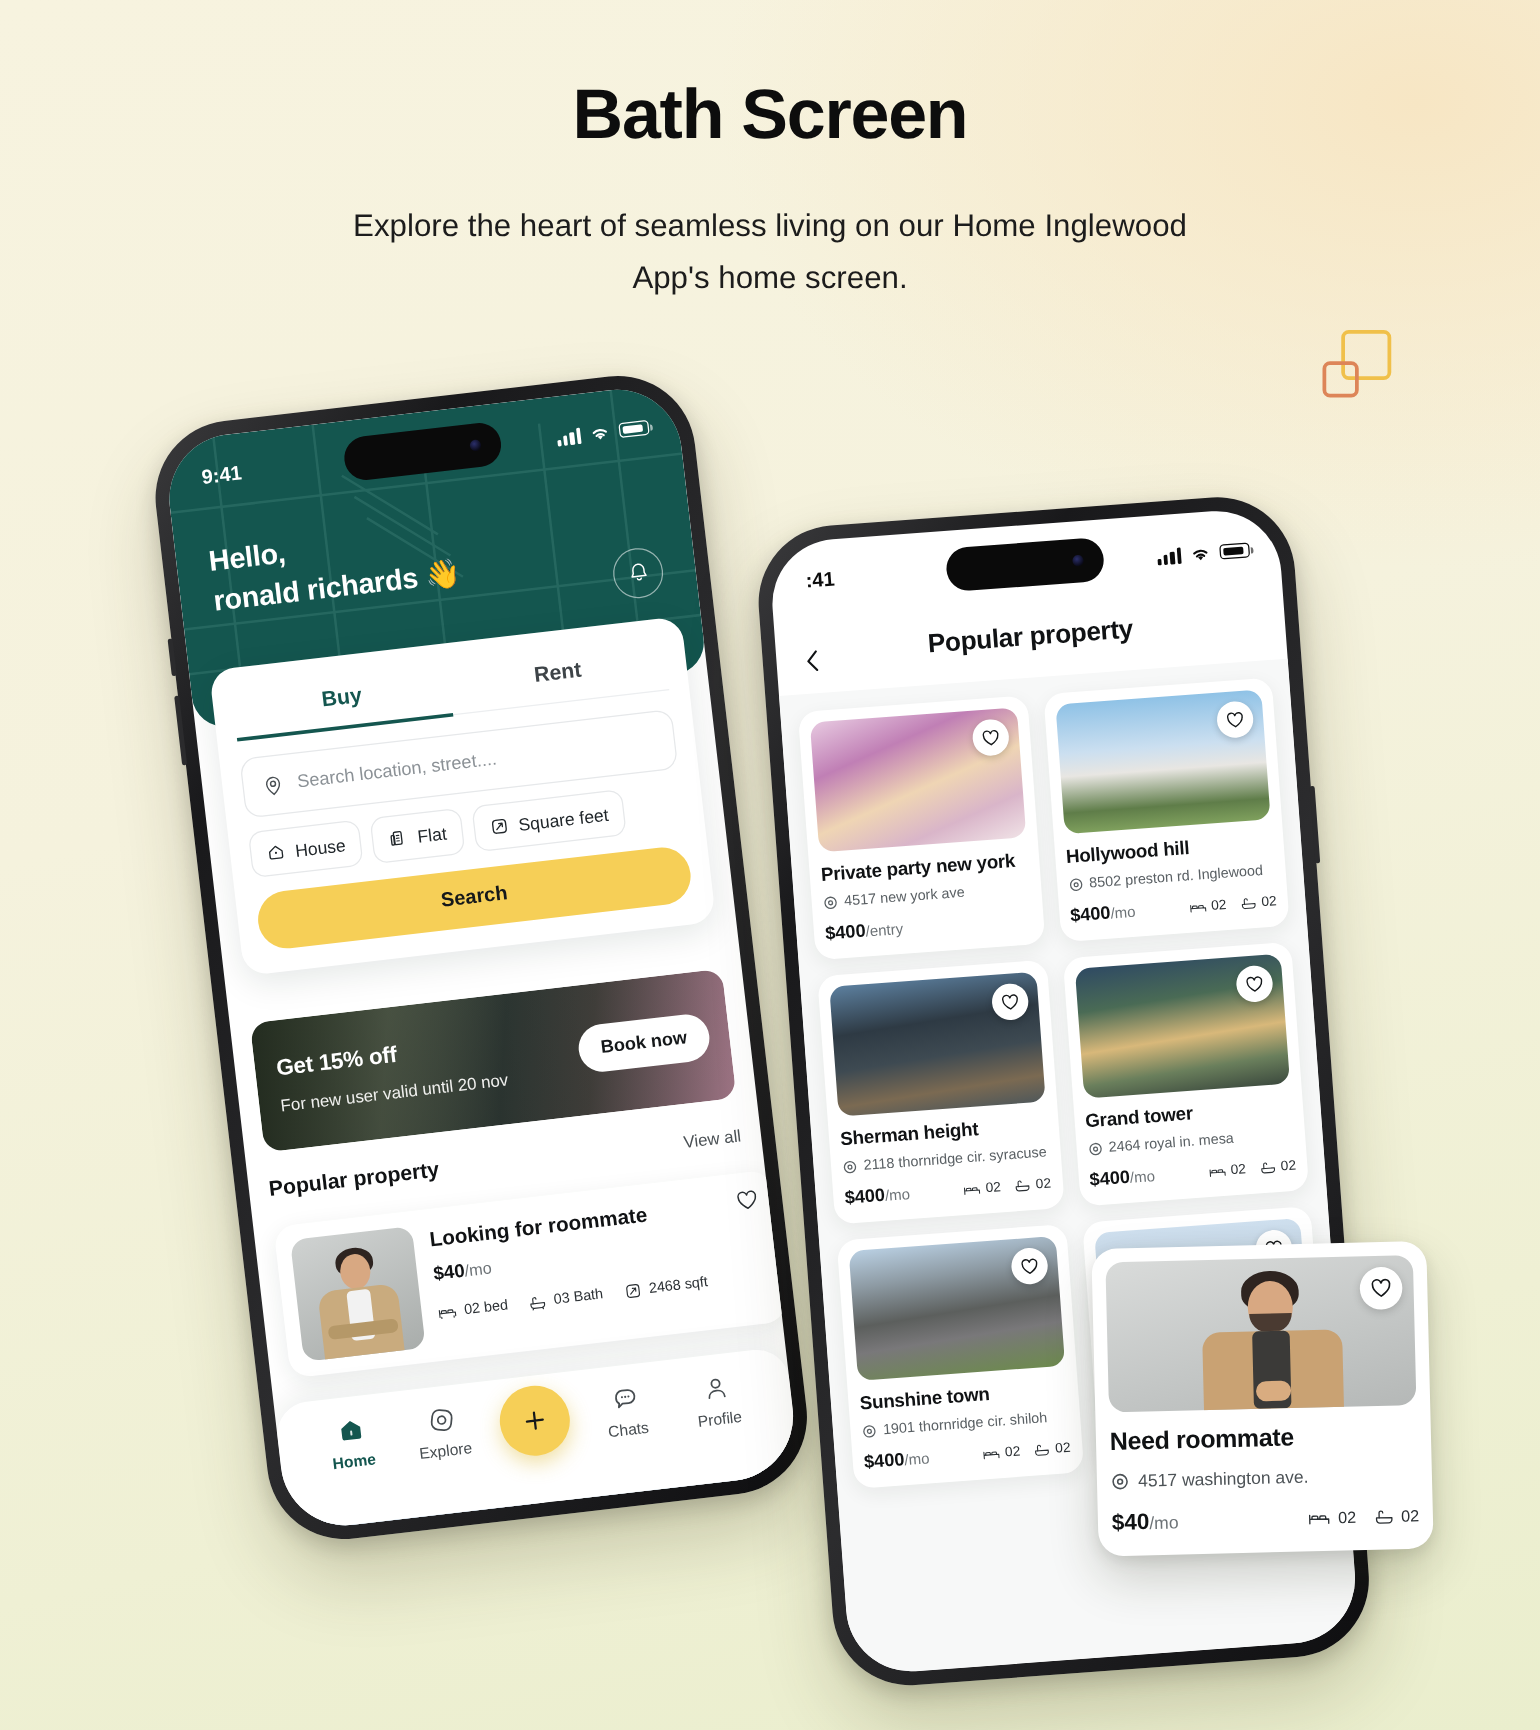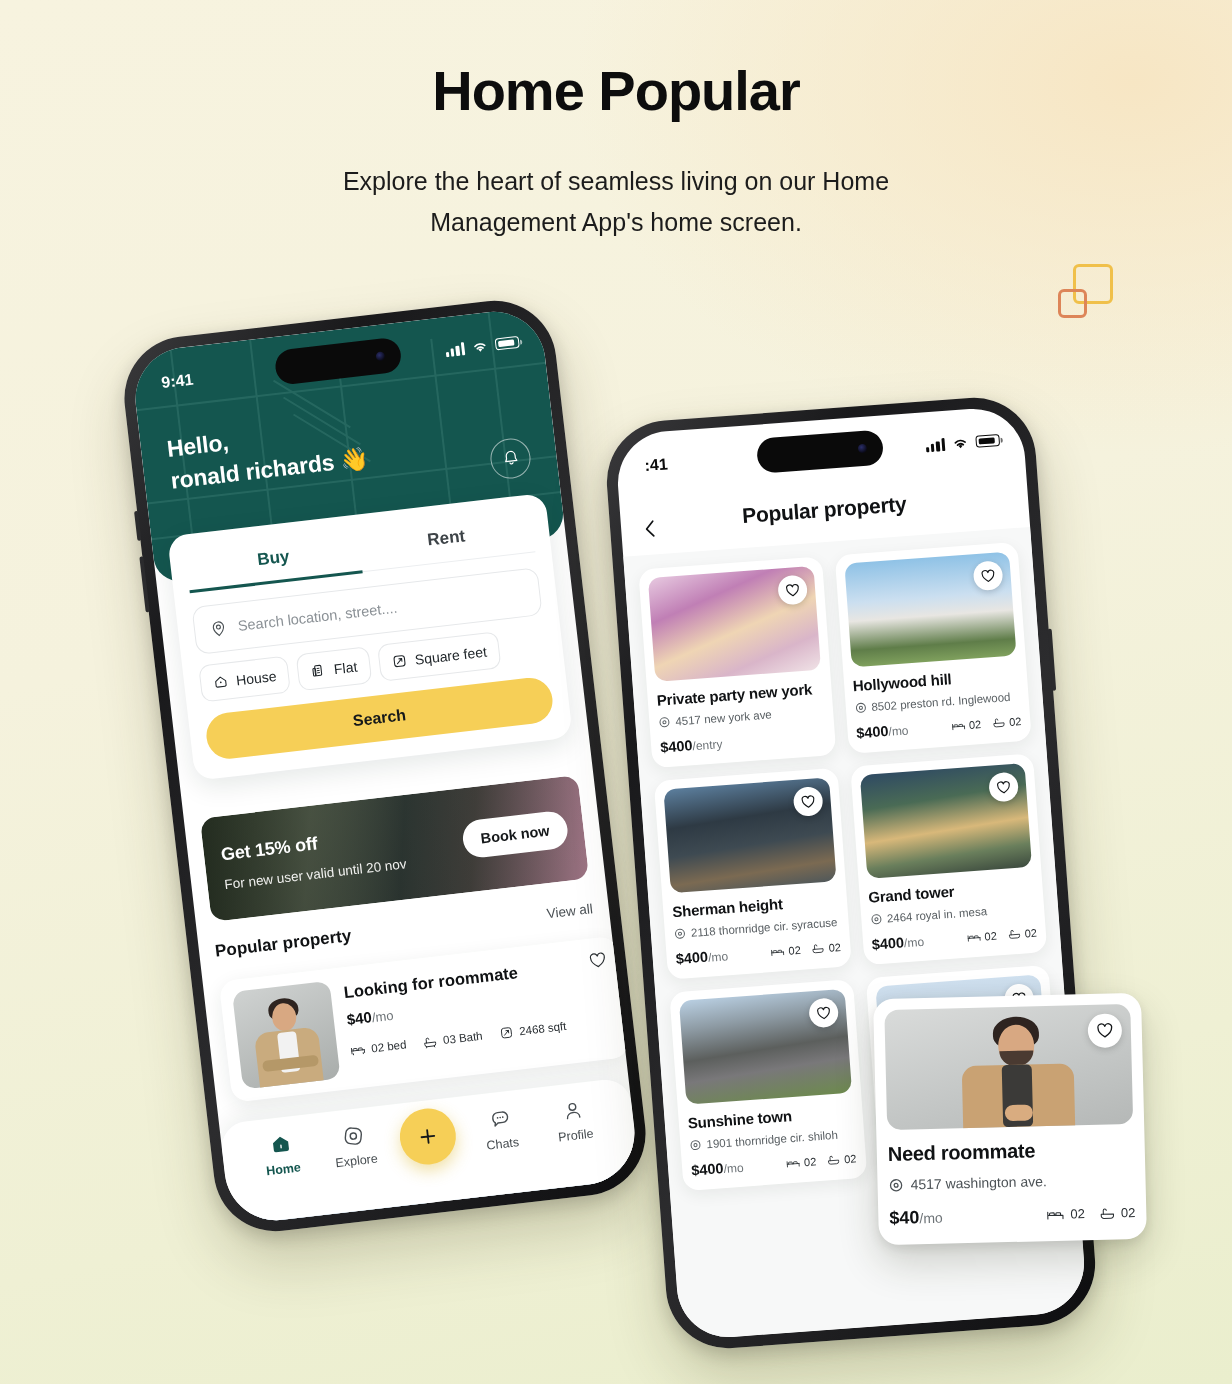--- a/index.html
+++ b/index.html
@@ -250,22 +250,22 @@
   .person .head { position:absolute; border-radius:50%; background:#d8a882; }
   .person .hair { position:absolute; border-radius:50% 50% 40% 40%; background:#2e2420; }
   .person .torso { position:absolute; border-radius:14px 14px 0 0; }
 
   svg { display:block; }
 </style>
 </head>
 <body>
 
 <div class="page-head">
-  <div class="page-title">Home Popular</div>
-  <div class="page-sub">Explore the heart of seamless living on our Home Management App's home screen.</div>
+  <div class="page-title">Bath Screen</div>
+  <div class="page-sub">Explore the heart of seamless living on our Home Inglewood App's home screen.</div>
 </div>
 
 <div class="deco">
   <span class="sq sq-yellow"></span>
   <span class="sq sq-orange"></span>
 </div>
 
 <div class="phone" id="phone1">
   <div class="screen">
 

